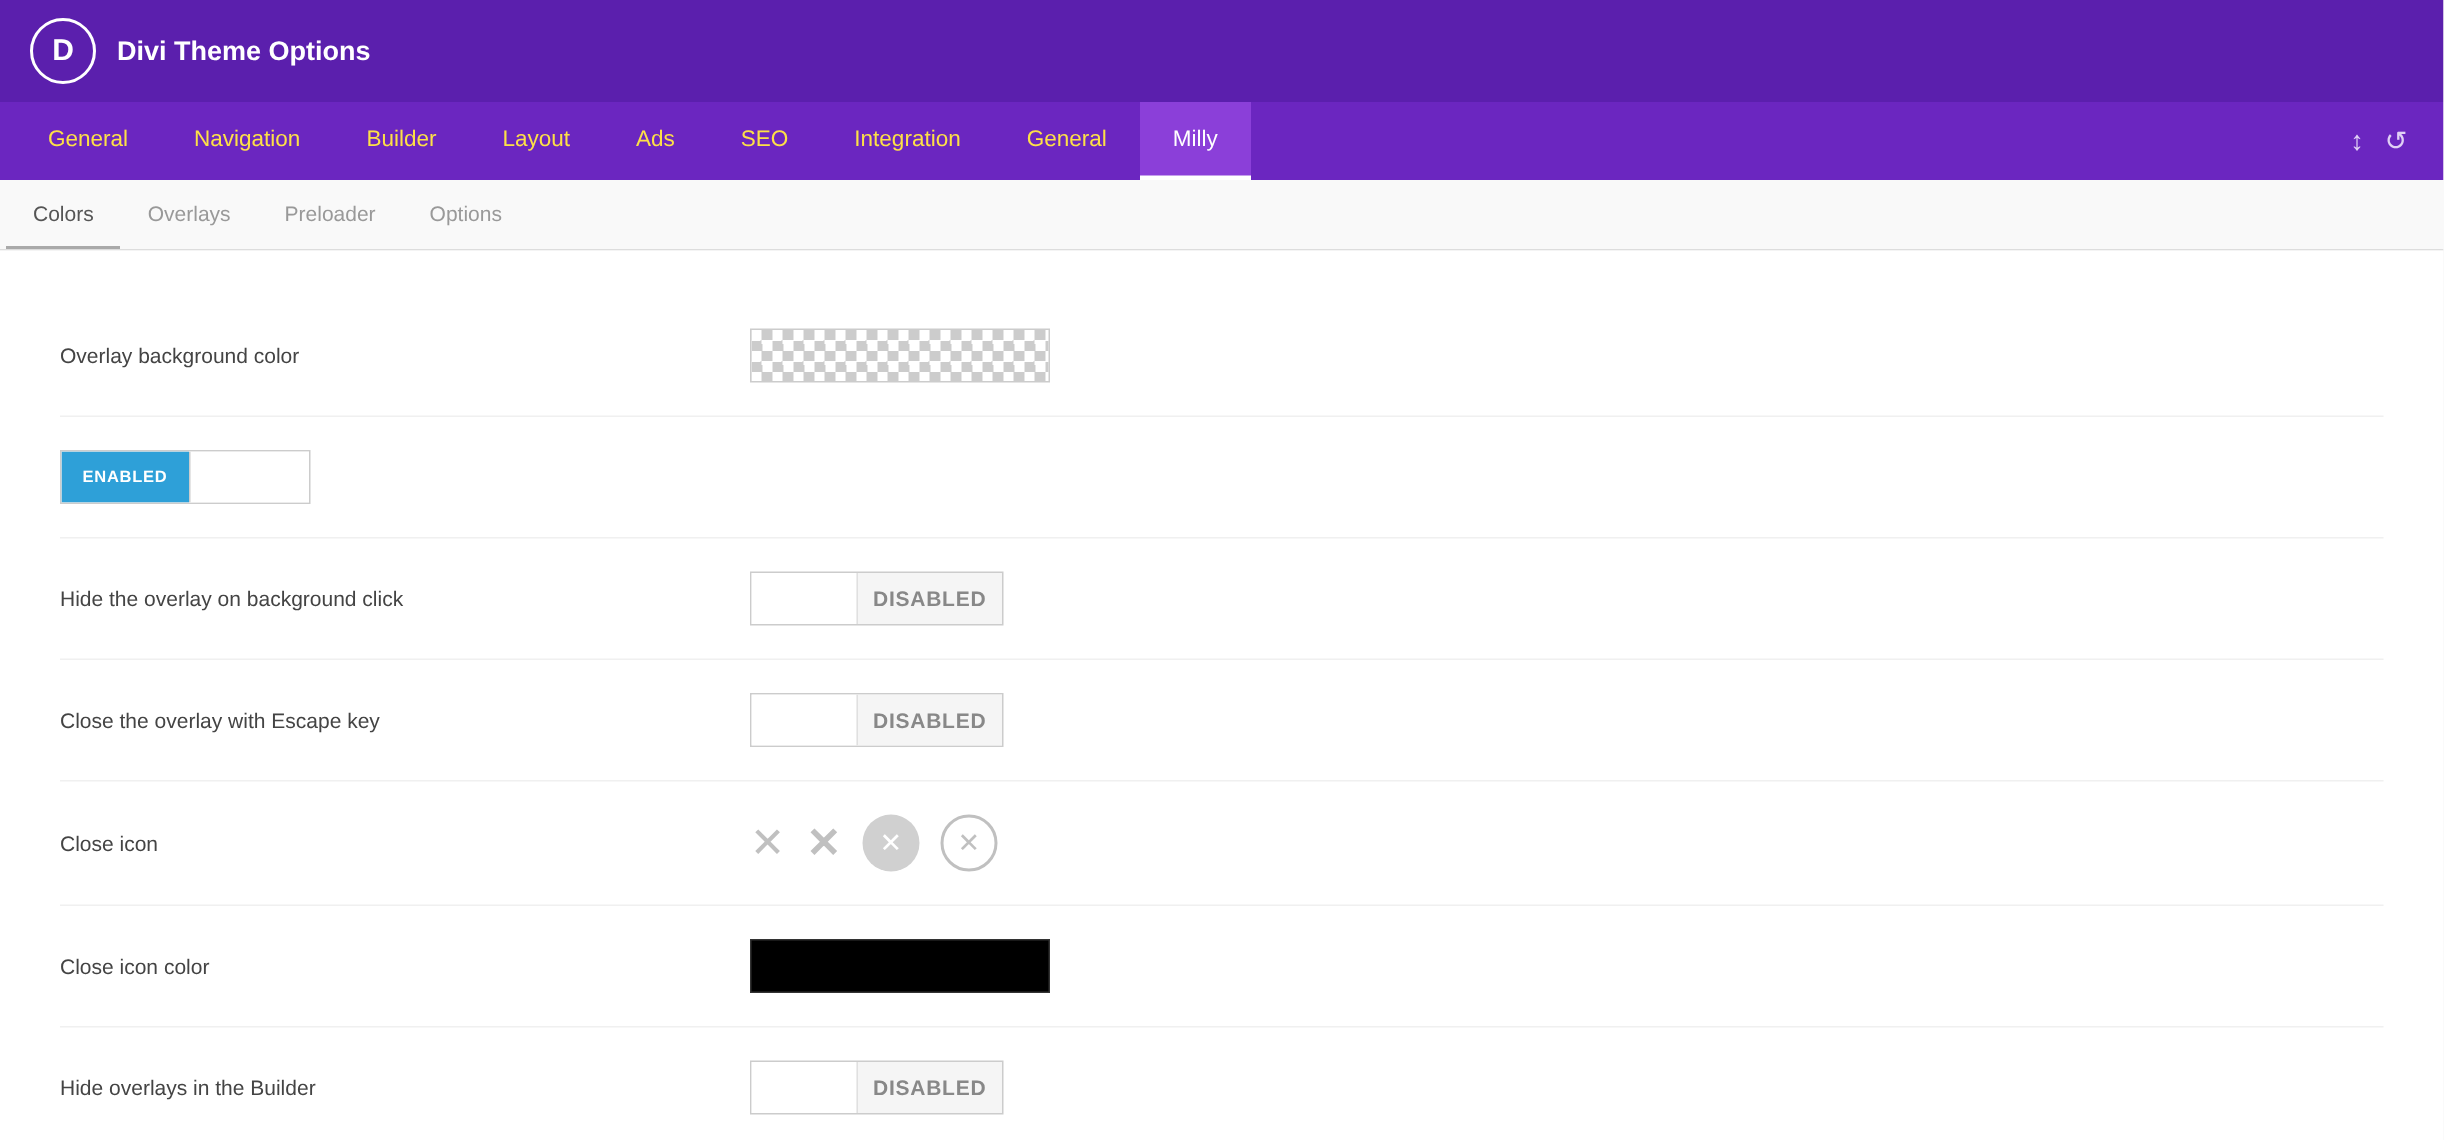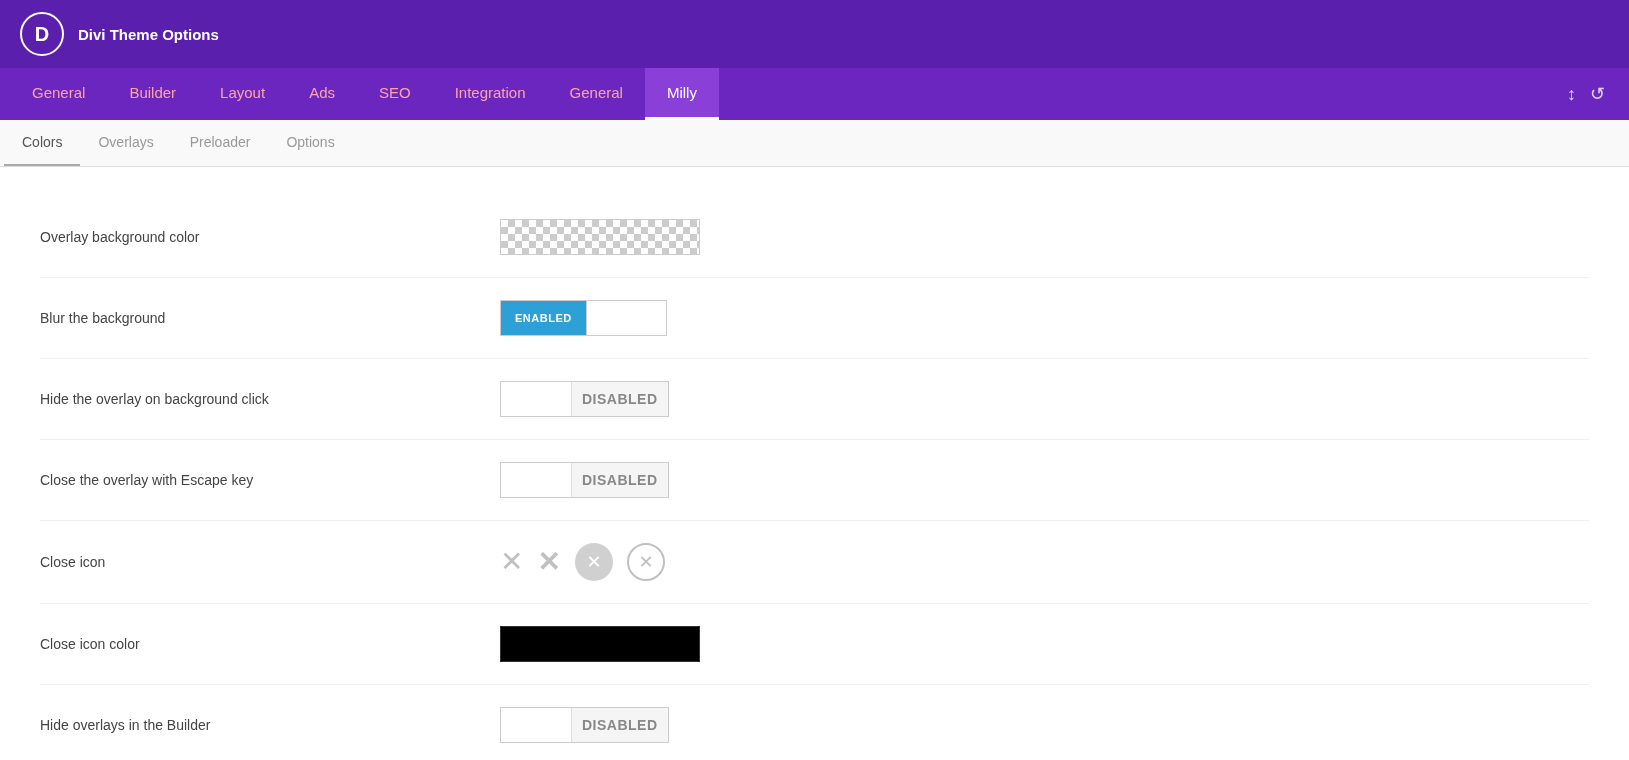--- a/index.html
+++ b/index.html
@@ -15,37 +15,37 @@
     }
     .header-logo {
       width: 44px; height: 44px;
       border-radius: 50%;
       border: 2px solid #fff;
       display: flex; align-items: center; justify-content: center;
       color: #fff; font-size: 20px; font-weight: bold;
       margin-right: 14px; flex-shrink: 0;
     }
     .header-title {
-      color: #fff; font-size: 15px; font-weight: 600;
+      color: #fff; font-size: 18px; font-weight: 600;
     }
 
     
     .nav-bar {
       background: #6b26c0;
       display: flex;
       align-items: stretch;
       padding: 0 10px;
       height: 52px;
       position: relative;
     }
     .nav-bar .spacer { flex: 1; }
     .nav-item {
       display: flex; align-items: center; justify-content: center;
       padding: 0 22px;
-      color: #fca5a5;
+      color: #fde047;
       font-size: 15px;
       font-weight: 500;
       cursor: pointer;
       border-bottom: 3px solid transparent;
       white-space: nowrap;
     }
     .nav-item.active {
       background: #8b3fd9;
       color: #fff;
       border-bottom: 3px solid #fff;
@@ -187,20 +187,23 @@
     <span>D</span>
   </div>
   <span class="header-title">Divi Theme Options</span>
 </div>
 
 <div class="nav-bar">
   <div class="nav-item">
     <span>General</span>
   </div>
   <div class="nav-item">
+    <span>Navigation</span>
+  </div>
+  <div class="nav-item">
     <span>Builder</span>
   </div>
   <div class="nav-item">
     <span>Layout</span>
   </div>
   <div class="nav-item">
     <span>Ads</span>
   </div>
   <div class="nav-item">
     <span>SEO</span>
@@ -239,21 +242,20 @@
 <div class="main">
 
   <div class="setting-row">
     <div class="setting-label">Overlay background color</div>
     <div class="setting-control">
       <div class="color-swatch"></div>
     </div>
   </div>
 
   <div class="setting-row">
-    <div class="setting-label">Blur the background</div>
     <div class="setting-control">
       <div class="toggle-wrap">
         <div class="toggle-enabled">ENABLED</div>
         <div class="toggle-thumb-enabled"></div>
       </div>
     </div>
   </div>
 
   <div class="setting-row">
     <div class="setting-label">Hide the overlay on background click</div>

